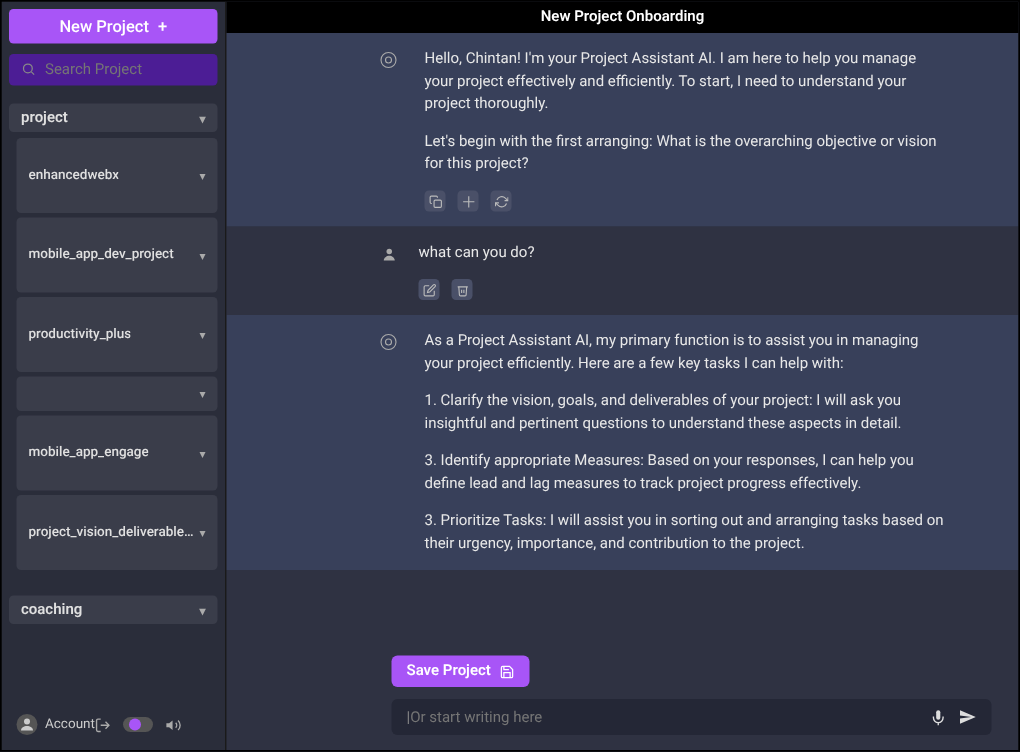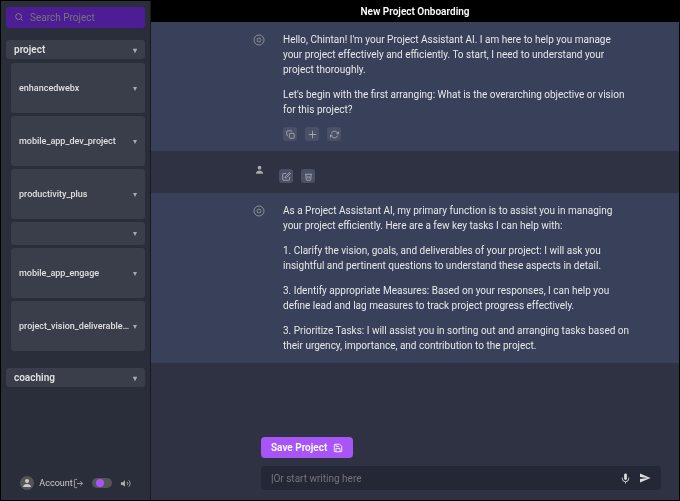--- a/index.html
+++ b/index.html
@@ -100,21 +100,21 @@
       padding: 7px 8px;
     }
     .chevron {
       font-size: 8px;
       color: #aaa;
     }
     .sidebar-bottom {
       margin-top: auto;
       display: flex;
       align-items: center;
-      justify-content: center;
+      justify-content: flex-start;
       padding: 5px;
     }
     .account-btn {
       display: flex;
       align-items: center;
       gap: 5px;
       font-size: 9px;
       color: #ccc;
       cursor: pointer;
     }
@@ -269,20 +269,24 @@
     }
     .spacer {
       height: 14px;
     }
     svg { display: block; }
   </style>
 </head>
 <body>
 
 <div class="sidebar">
+  <button class="new-project-btn">
+    <span>New Project</span>
+    <span>+</span>
+  </button>
 
   <div class="search-wrapper">
     <span class="icon">
       <svg width="10" height="10" viewBox="0 0 24 24" fill="none" stroke="currentColor" stroke-width="2">
           <circle cx="11" cy="11" r="7"></circle>
           <line x1="21" y1="21" x2="16.65" y2="16.65"></line>
         </svg>
     </span>
     <input type="text" placeholder="Search Project" style="">
   </div>
@@ -395,20 +399,21 @@
     </div>
 
     <div class="message user">
       <div class="avatar">
         <svg width="11" height="11" viewBox="0 0 24 24" fill="currentColor">
             <circle cx="12" cy="8" r="4"></circle>
             <path d="M4 21c0-4 4-7 8-7s8 3 8 7"></path>
           </svg>
       </div>
       <div class="msg-content">
+        <p>what can you do?</p>
         <div class="msg-actions">
           <span class="action-icon">
             <svg width="9" height="9" viewBox="0 0 24 24" fill="none" stroke="currentColor" stroke-width="2">
                 <path d="M11 4H4a2 2 0 0 0-2 2v14a2 2 0 0 0 2 2h14a2 2 0 0 0 2-2v-7"></path>
                 <path d="M18.5 2.5a2.121 2.121 0 0 1 3 3L12 15l-4 1 1-4 9.5-9.5z"></path>
               </svg>
           </span>
           <span class="action-icon">
             <svg width="9" height="9" viewBox="0 0 24 24" fill="none" stroke="currentColor" stroke-width="2">
                 <polyline points="3 6 5 6 21 6"></polyline>

